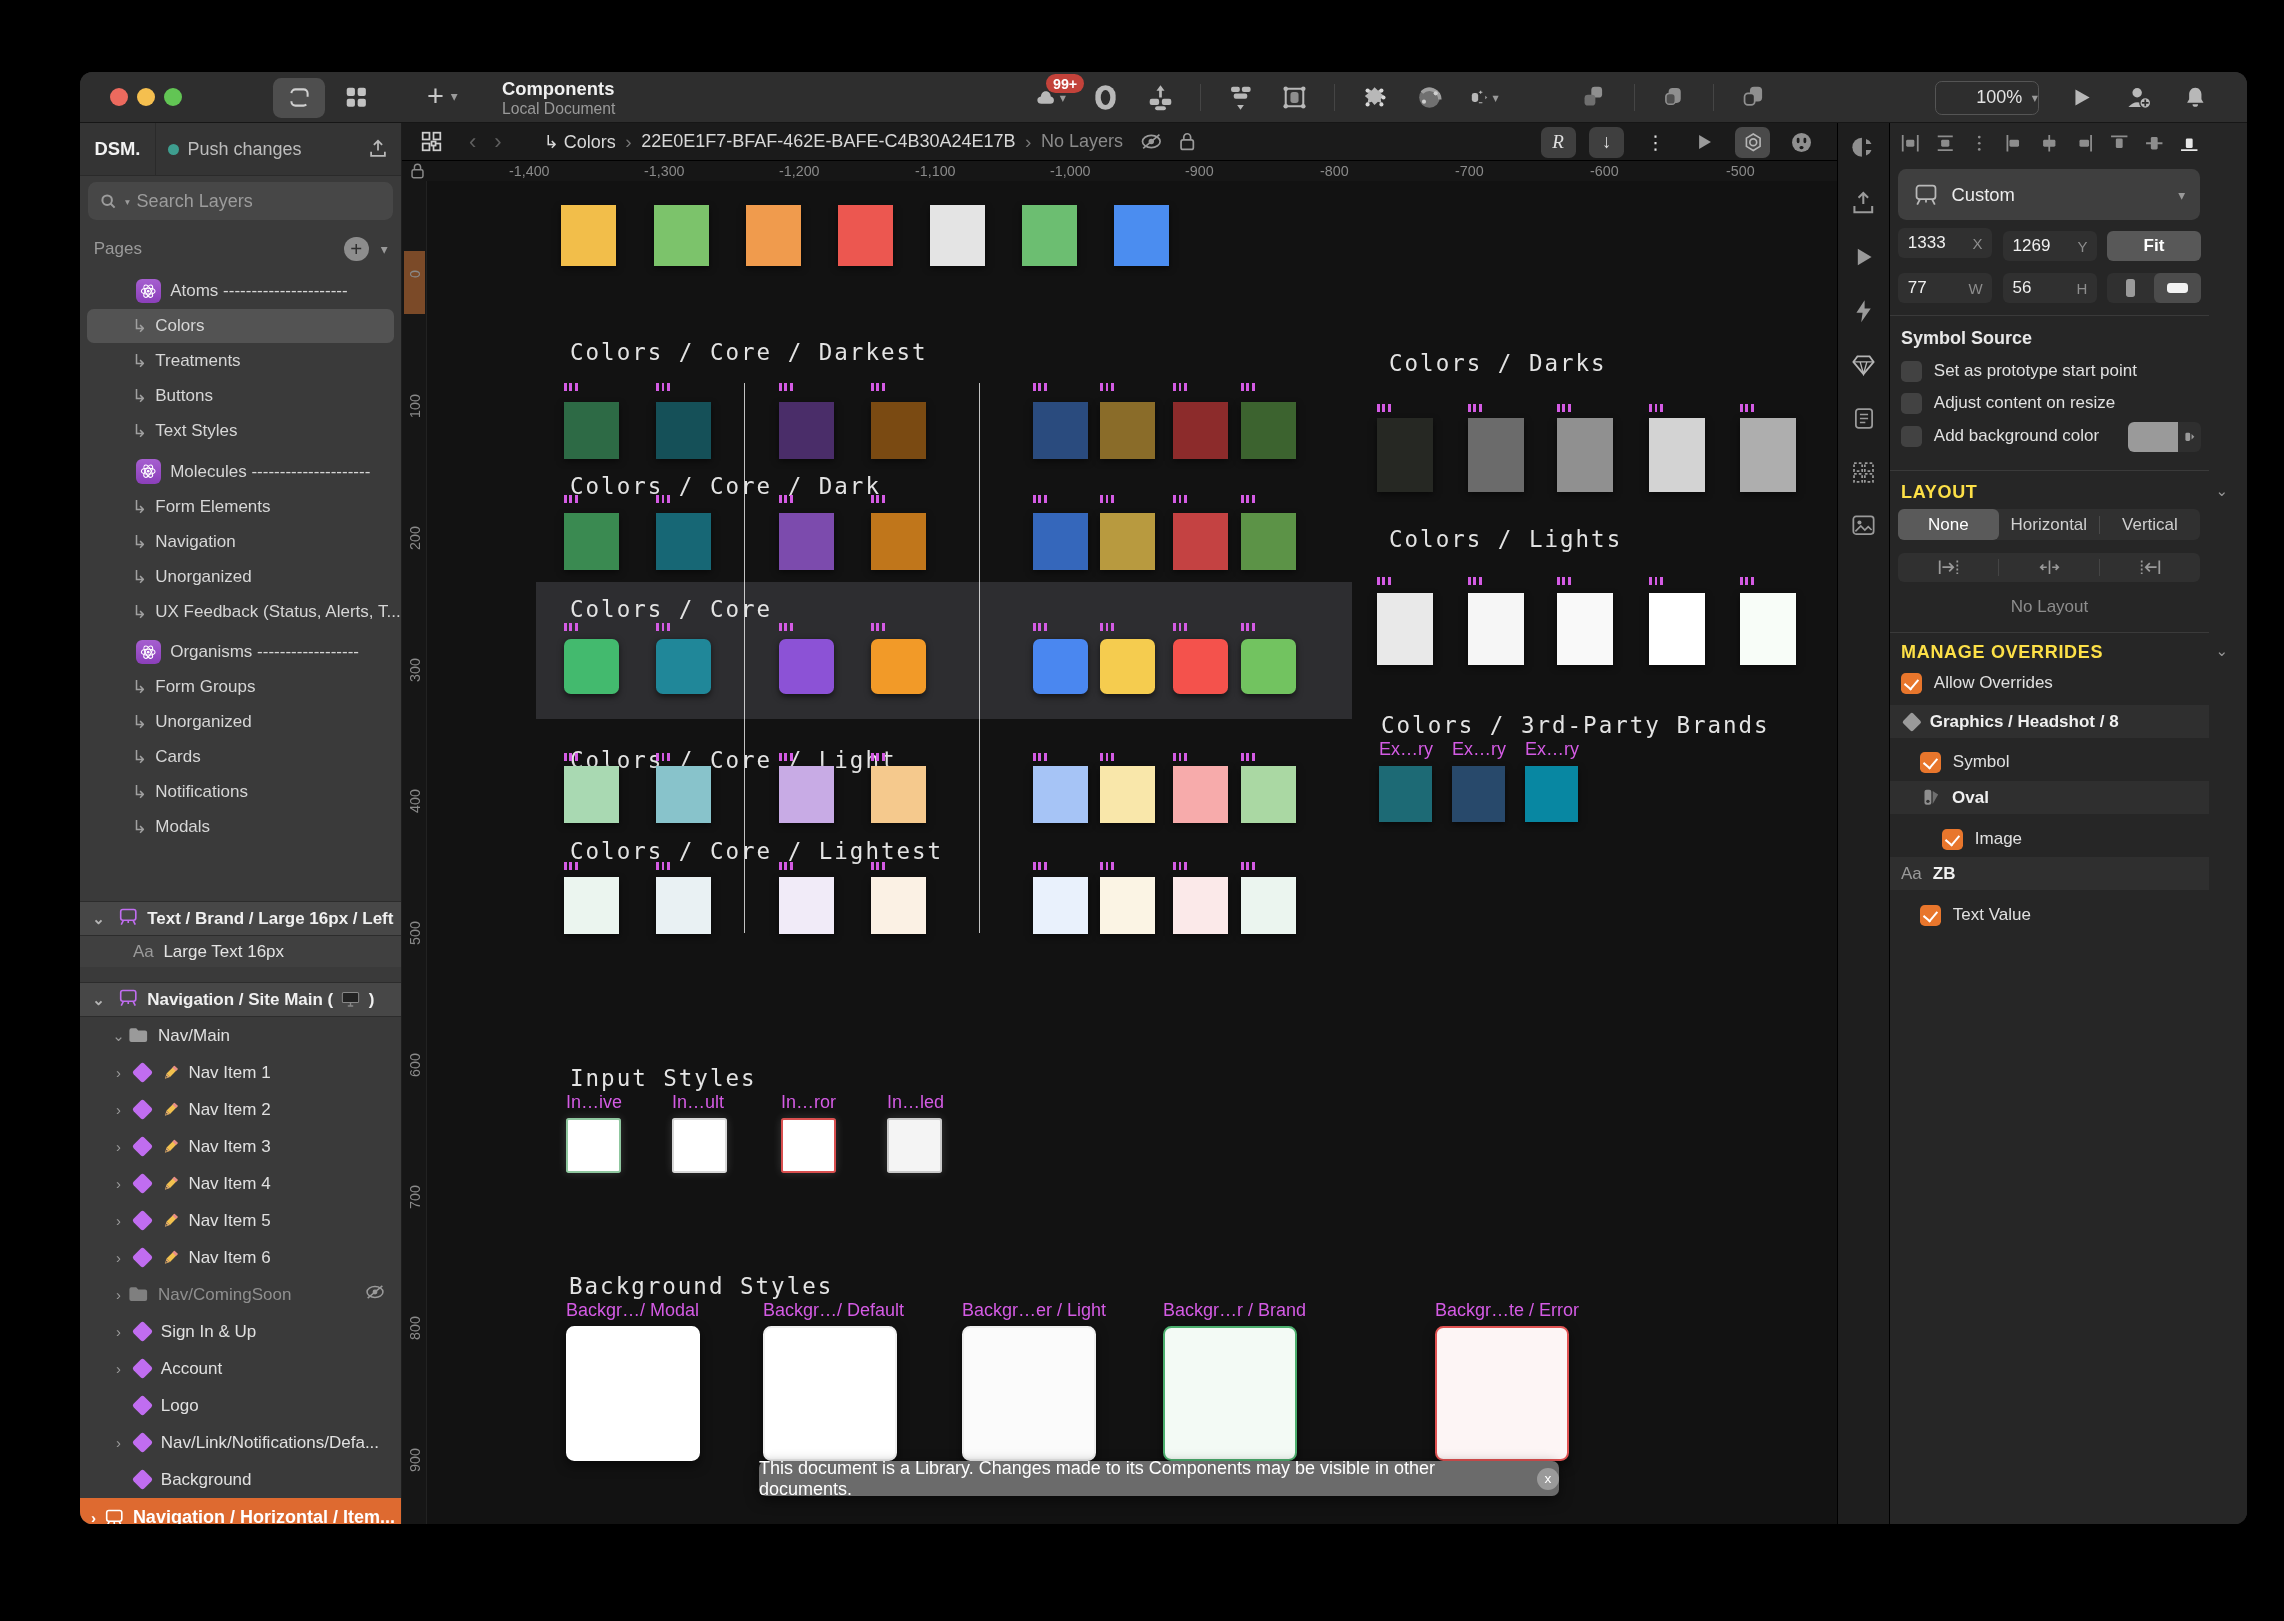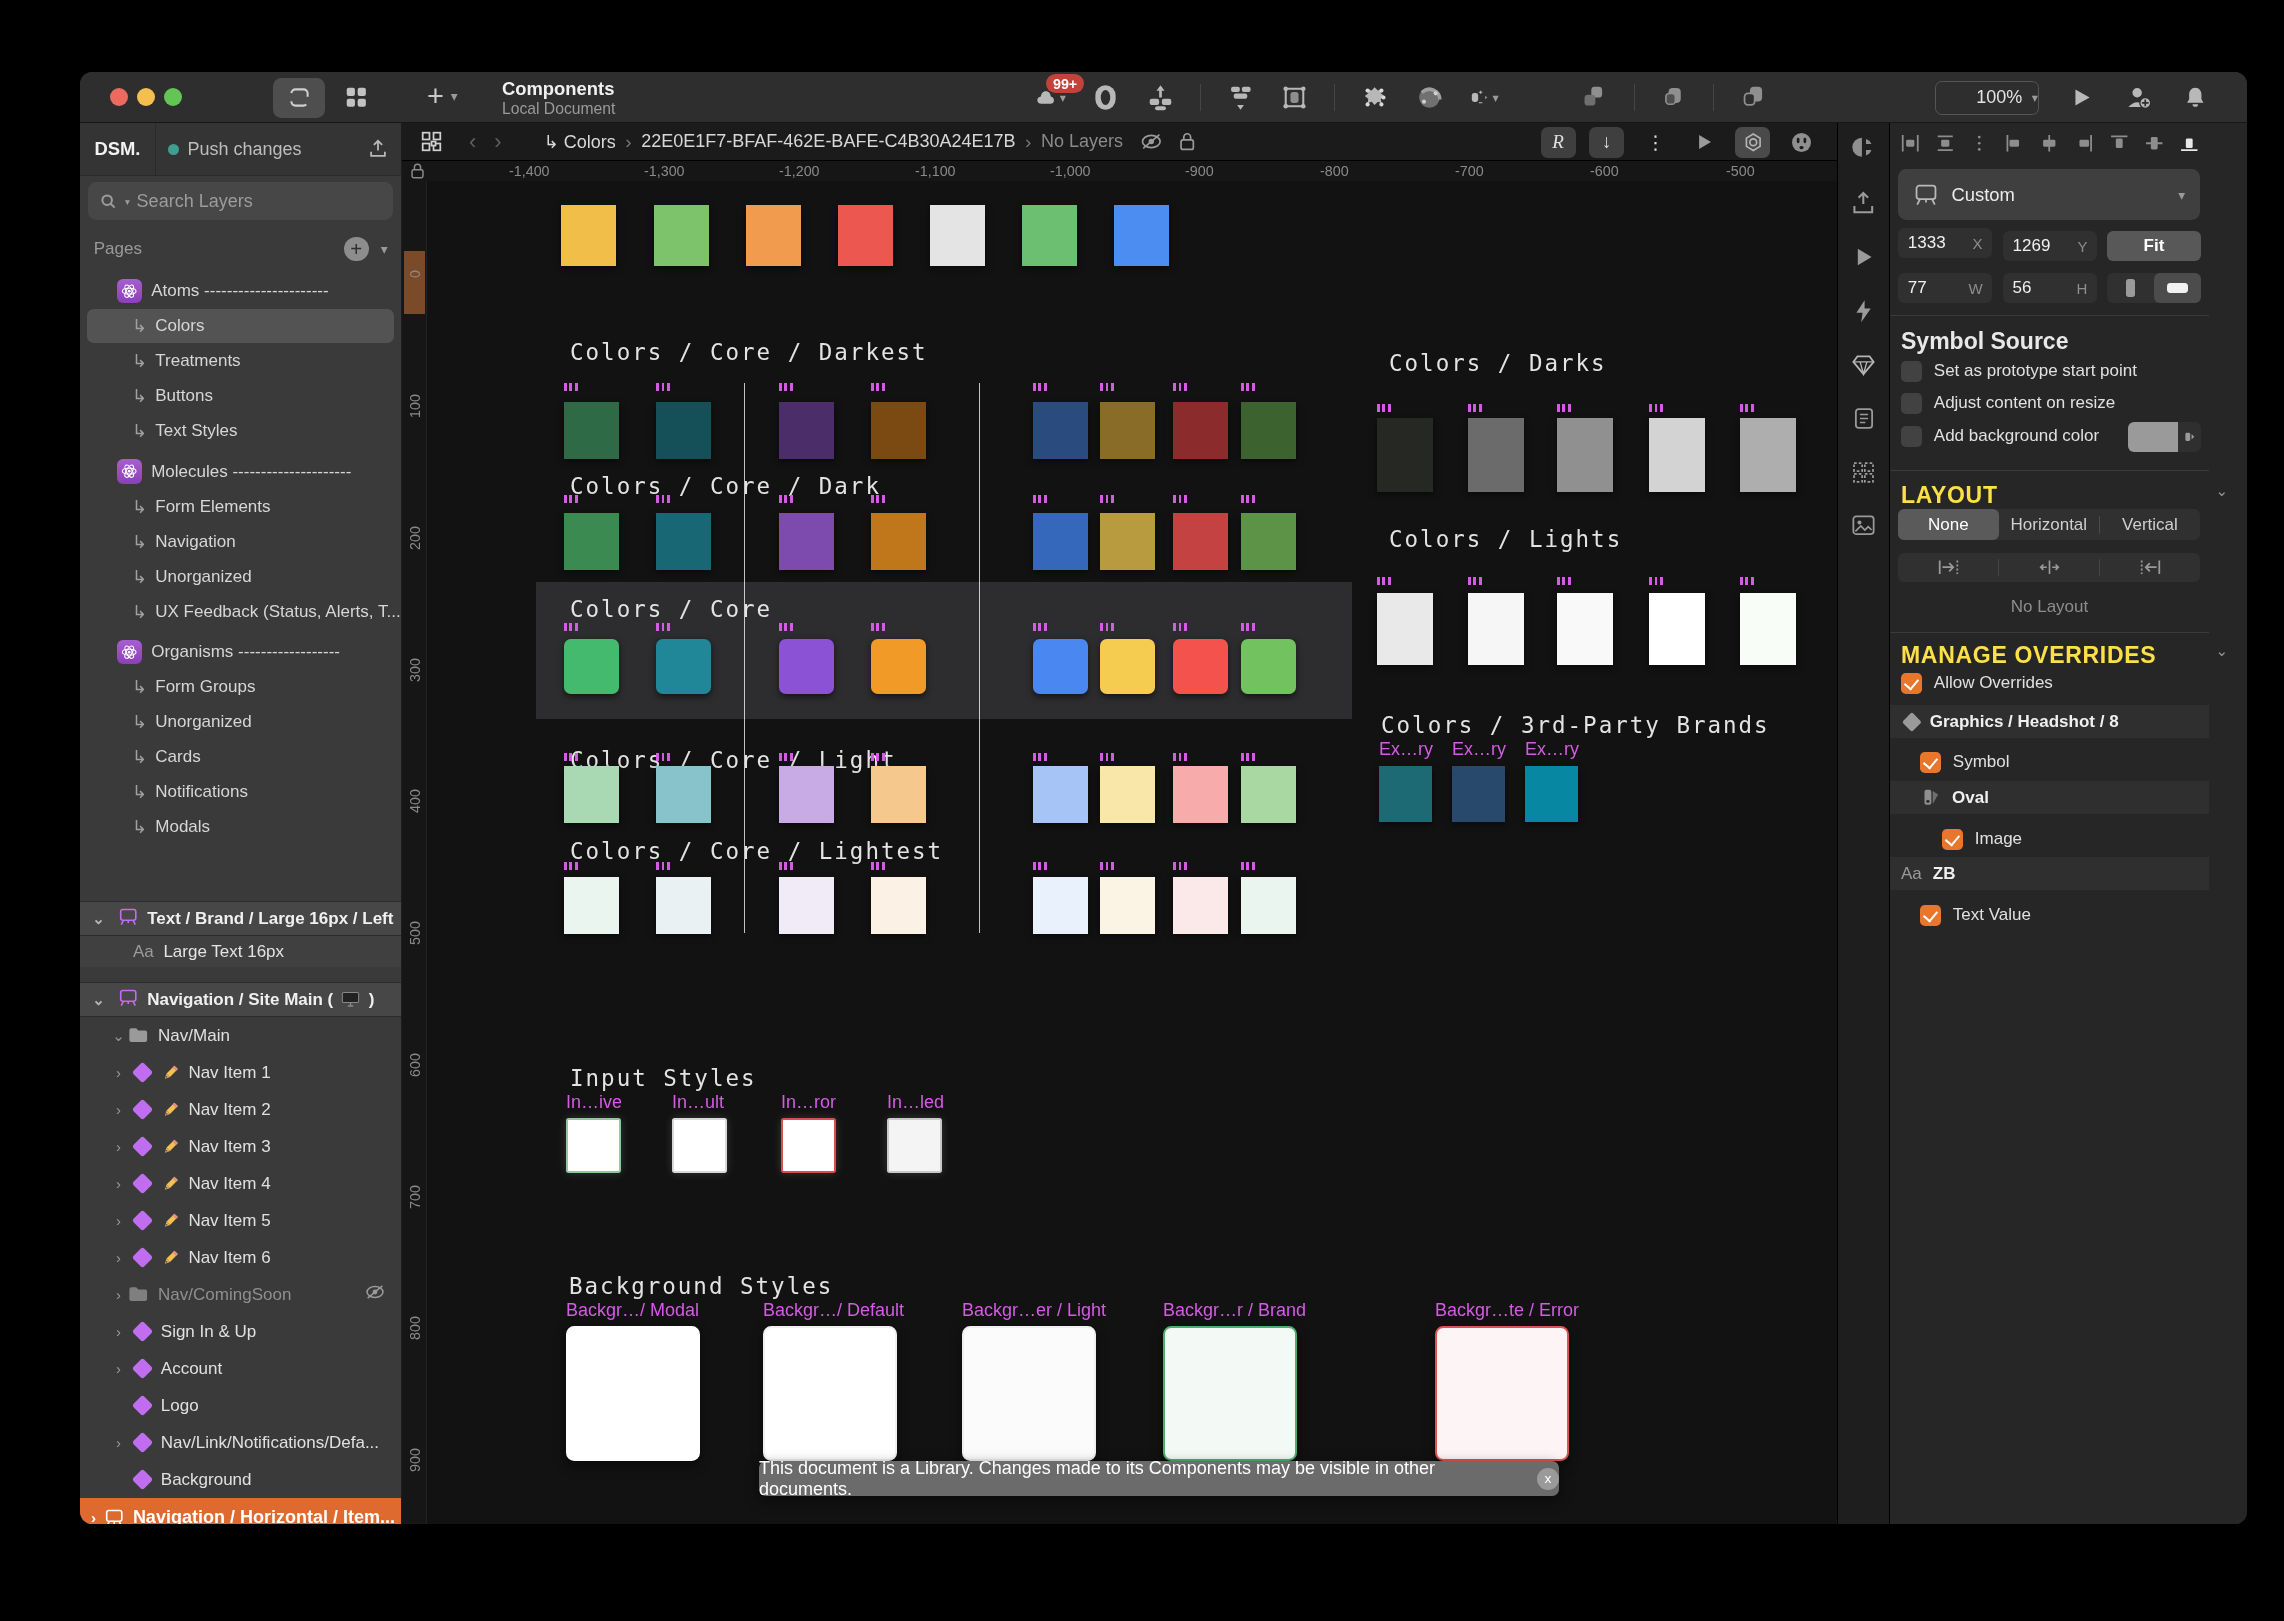--- a/index.html
+++ b/index.html
@@ -38,21 +38,21 @@
   #push .dot{width:11px;height:11px;border-radius:50%;background:#3e9e8f;}
   #push .lbl{flex:1;}
   #search{position:absolute;left:8.2px;top:59px;width:305px;height:38px;background:#474747;border-radius:8.2px;
     display:flex;align-items:center;padding:0 11px;gap:6.8px;color:#9c9c9c;font-size:18px;}
   #pages-hd{position:absolute;left:13.7px;top:111px;width:294px;height:30px;display:flex;align-items:center;color:#9a9a9a;font-size:17px;}
   #pages-hd .sp{flex:1;}
   #pages-hd .plus{width:24.6px;height:24.6px;border-radius:50%;background:#8d8d8d;color:#2e2e2e;display:flex;align-items:center;
     justify-content:center;font-size:20.5px;margin-right:12.3px;}
   #pages-list{position:absolute;left:0;top:145px;width:100%;}
   .prow{height:35px;display:flex;align-items:center;color:#d6d6d6;font-size:17px;padding-left:37px;position:relative;}
-  .prow.section{margin-top:5.5px;padding-left:37px;color:#d6d6d6;}
+  .prow.section{margin-top:5.5px;padding-left:37px;color:#d6d6d6;margin-left:19px;}
   .prow .atom{width:24.6px;height:24.6px;border-radius:6.1px;background:linear-gradient(#a65fd0,#8b3fba);display:flex;
     align-items:center;justify-content:center;margin-right:9.6px;flex:none;}
   .prow.sub{padding-left:52px;}
   .prow.sub .hook{color:#a0a0a0;margin-right:8.2px;font-size:18px;}
   .prow.selected::before{content:"";position:absolute;left:6.8px;right:6.8px;top:0.7px;bottom:0.7px;background:#535353;border-radius:6.8px;}
   .prow>*{position:relative;}
   
   #layers{position:absolute;left:0;top:778px;width:100%;}
   .band{height:35px;background:#474747;border-top:0.7px solid #2c2c2c;border-bottom:0.7px solid #2c2c2c;
     display:flex;align-items:center;padding-left:12.3px;gap:8.2px;color:#f0f0f0;font-weight:bold;font-size:17px;}
@@ -116,21 +116,21 @@
   #preset .grow{flex:1;}
   .field{position:absolute;height:30px;background:#303030;border-radius:6.1px;display:flex;align-items:center;
     padding:0 9.6px;color:#f0f0f0;font-size:17px;}
   .field .unit{margin-left:auto;color:#8d8d8d;font-size:15px;}
   #fitbtn{position:absolute;left:217px;top:108px;width:94px;height:30px;background:#585858;border-radius:6.1px;
     color:#fff;display:flex;align-items:center;justify-content:center;font-weight:bold;font-size:17px;}
   #orient{position:absolute;left:217px;top:150px;width:94px;height:30px;background:#303030;border-radius:6.1px;display:flex;}
   #orient .p{flex:1;display:flex;align-items:center;justify-content:center;}
   #orient .land{background:#4c4c4c;border-radius:6.1px;}
   .hsep{position:absolute;left:0;width:319px;height:0.7px;background:#3a3a3a;}
-  .sec-hd{position:absolute;left:11px;font-weight:bold;color:#e8e8e8;font-size:23px;}
+  .sec-hd{position:absolute;left:11px;font-weight:bold;color:#e8e8e8;font-size:18px;}
   .sec-hd.caps{color:#fde047;letter-spacing:0.7px;}
   .chk-row{position:absolute;left:11px;display:flex;align-items:center;gap:12.3px;color:#e0e0e0;font-size:17px;}
   .cbox{width:20.5px;height:20.5px;border-radius:4.8px;background:#424242;flex:none;}
   .cbox.on{background:#e8762c;position:relative;}
   .cbox.on::after{content:"";position:absolute;left:5.5px;top:2.7px;width:6.8px;height:11px;border:solid #fff;border-width:0 2.7px 2.7px 0;transform:rotate(40deg);}
   #colorwell{position:absolute;left:238px;top:299px;width:73px;height:30px;border-radius:6.1px;overflow:hidden;display:flex;}
   #colorwell .a{flex:1;background:#9a9a9a;}
   #colorwell .b{width:23px;background:#2f2f2f;display:flex;align-items:center;justify-content:center;}
   #seg{position:absolute;left:8.2px;top:386px;width:302px;height:31px;background:#303030;border-radius:6.1px;display:flex;align-items:center;}
   #seg .s{flex:1;text-align:center;color:#cfcfcf;font-size:17px;position:relative;}

